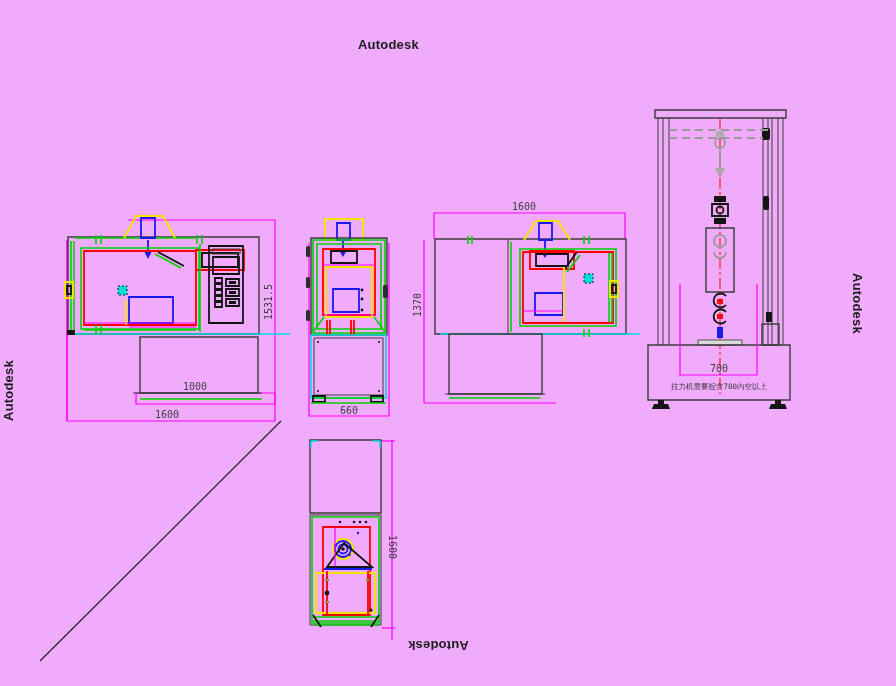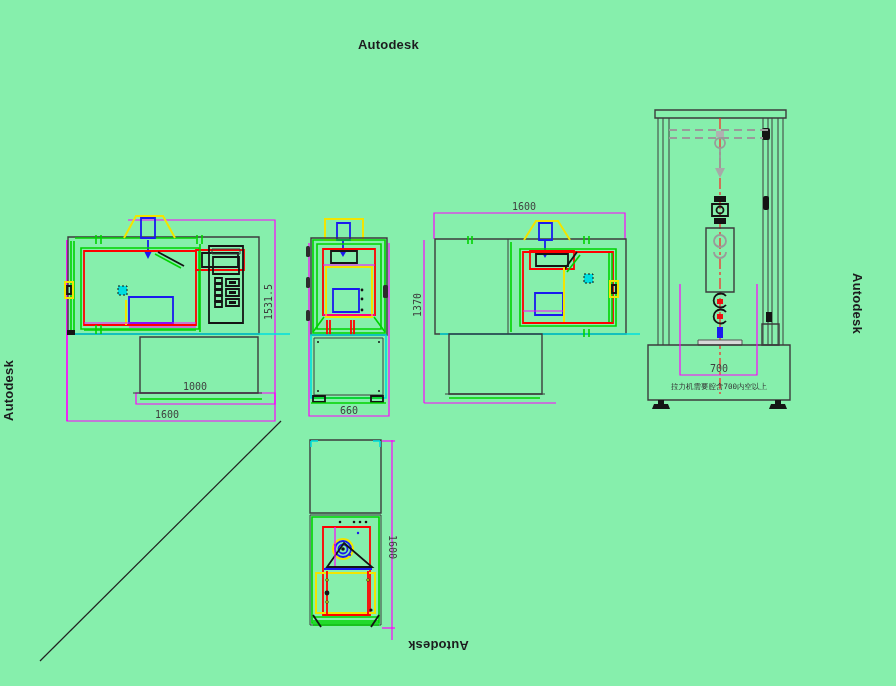--- a/index.html
+++ b/index.html
@@ -1,16 +1,16 @@
 <!DOCTYPE html>
 <html><head>
 <meta charset="utf-8">
 <style>
   html,body{margin:0;padding:0;background:#ffffff;}
-  #sheet{position:relative;width:896px;height:686px;background:#86efac;overflow:hidden;
+  #sheet{position:relative;width:896px;height:686px;background:#f0abfc;overflow:hidden;
          font-family:"Liberation Sans", sans-serif;}
   .brand{position:absolute;font-weight:bold;font-size:13px;color:#1c1c1e;letter-spacing:.2px;white-space:nowrap;}
   .brand-top{left:358px;top:37px;}
   .brand-left{left:-22px;top:383px;transform:rotate(-90deg);transform-origin:center;}
   .brand-right{left:827px;top:296px;transform:rotate(90deg);transform-origin:center;}
   .brand-bottom{left:408px;top:638px;transform:rotate(180deg);transform-origin:center;}
   svg{position:absolute;left:0;top:0;}
   svg *{vector-effect:non-scaling-stroke;}
   .s{fill:none;stroke:#3c3c3c;stroke-width:1.4;}
   .sthin{fill:none;stroke:#3c3c3c;stroke-width:1;}

